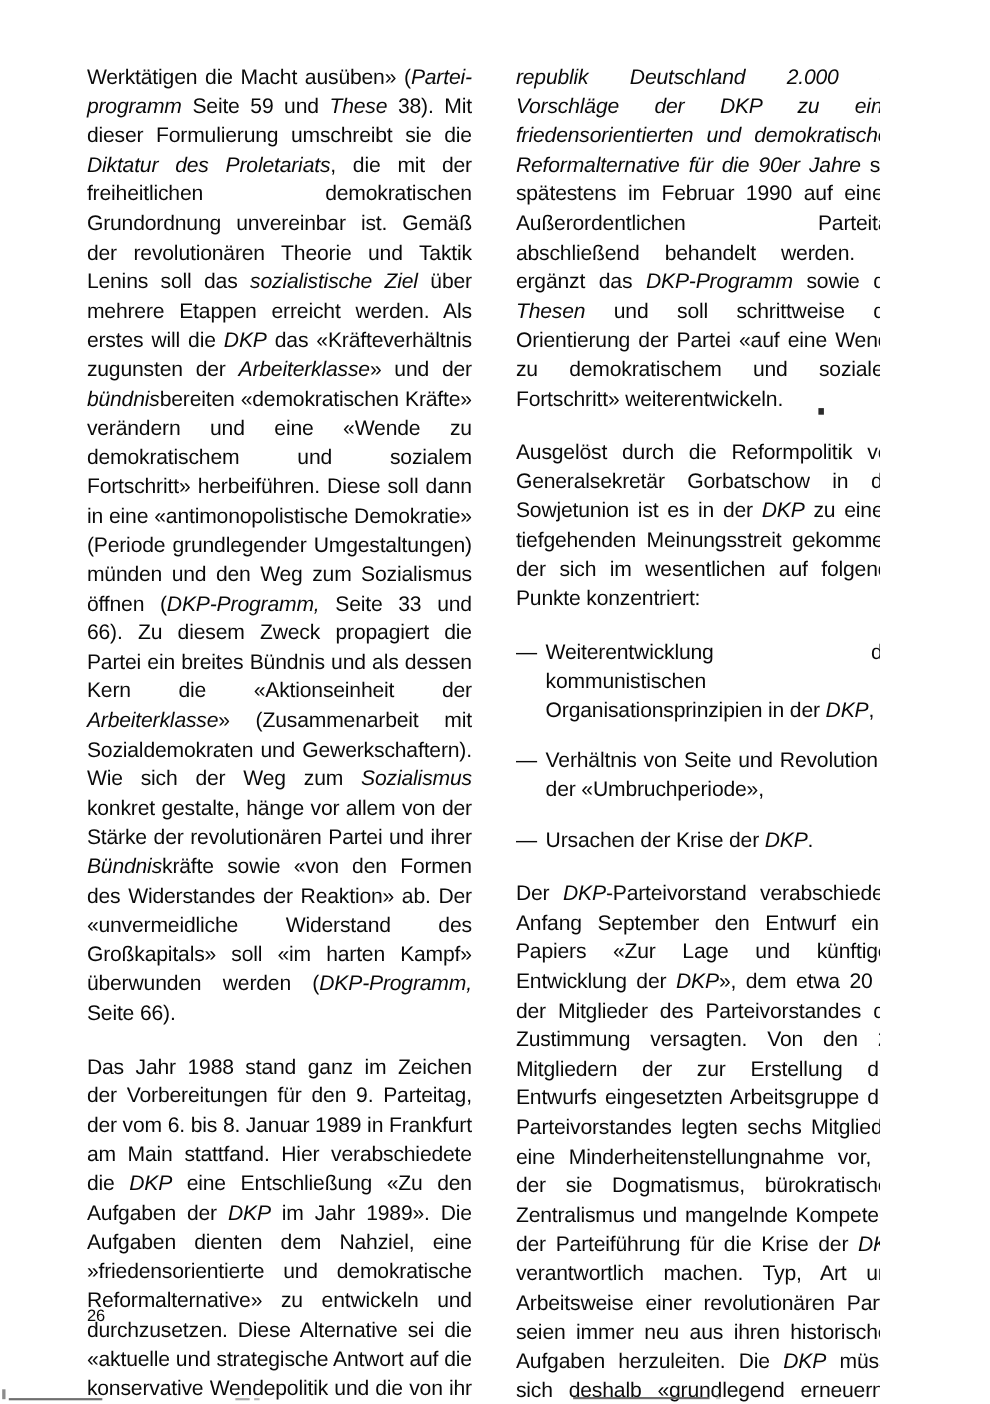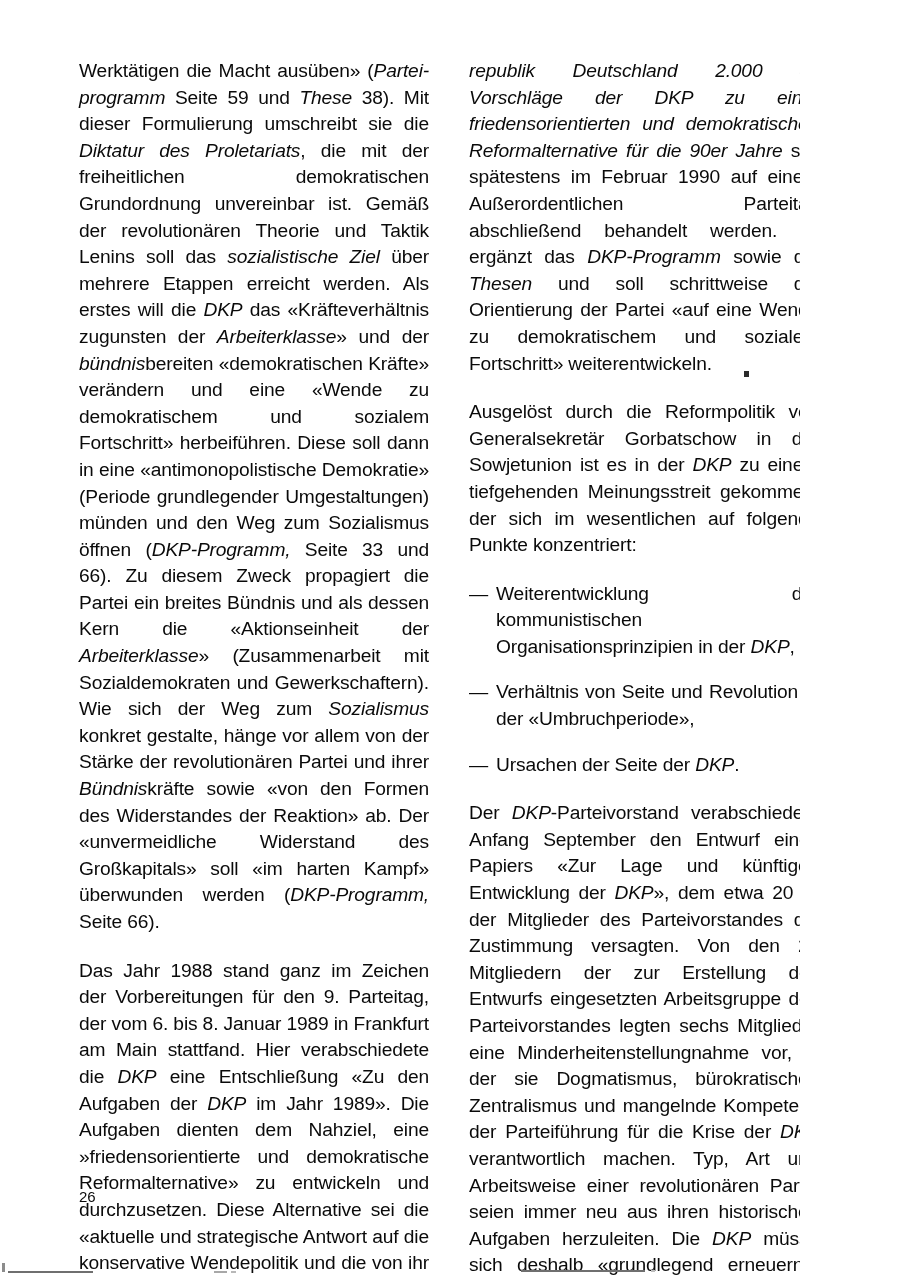--- a/index.html
+++ b/index.html
@@ -155,21 +155,21 @@
         <li>
           <span class="dash">—</span>
           <span class="li-text"><span>Weiterentwicklung der kommunistischen Organisationsprinzipien in der </span><span class="it">DKP</span><span>,</span></span>
         </li>
         <li>
           <span class="dash">—</span>
           <span class="li-text"><span>Verhältnis von Seite und Revolution in der «Umbruchperiode»,</span></span>
         </li>
         <li>
           <span class="dash">—</span>
-          <span class="li-text"><span>Ursachen der Seite der </span><span class="it">DKP</span><span>.</span></span>
+          <span class="li-text"><span>Ursachen der Krise der </span><span class="it">DKP</span><span>.</span></span>
         </li>
       </ul>
 
       <p class="para"><span>Der </span><span class="it">DKP</span><span>-Parteivorstand verabschiedete Anfang September den Entwurf eines Papiers «Zur Lage und künftigen Entwicklung der </span><span class="it">DKP</span><span>», dem etwa 20 % der Mitglieder des Parteivorstandes die Zustimmung versagten. Von den 20 Mitgliedern der zur Erstellung des Entwurfs eingesetzten Arbeitsgruppe des Parteivorstandes legten sechs Mitglieder eine Minderheitenstellungnahme vor, in der sie Dogmatismus, bürokratischen Zentralismus und mangelnde Kompetenz der Parteiführung für die Krise der </span><span class="it">DKP</span><span> verantwortlich machen. Typ, Art und Arbeitsweise einer revolutionären Partei seien immer neu aus ihren historischen Aufgaben herzuleiten. Die </span><span class="it">DKP</span><span> müsse sich deshalb «grundlegend erneuern», um nicht hinter der Wirklichkeit und den eigenen Ansprüchen zurückzubleiben. Das Mehrheitspapier und die Minderheitenstellungnahme wurden von der </span></p>
     </div>
 
   </div>
 
   <div class="folio">26</div>
 

